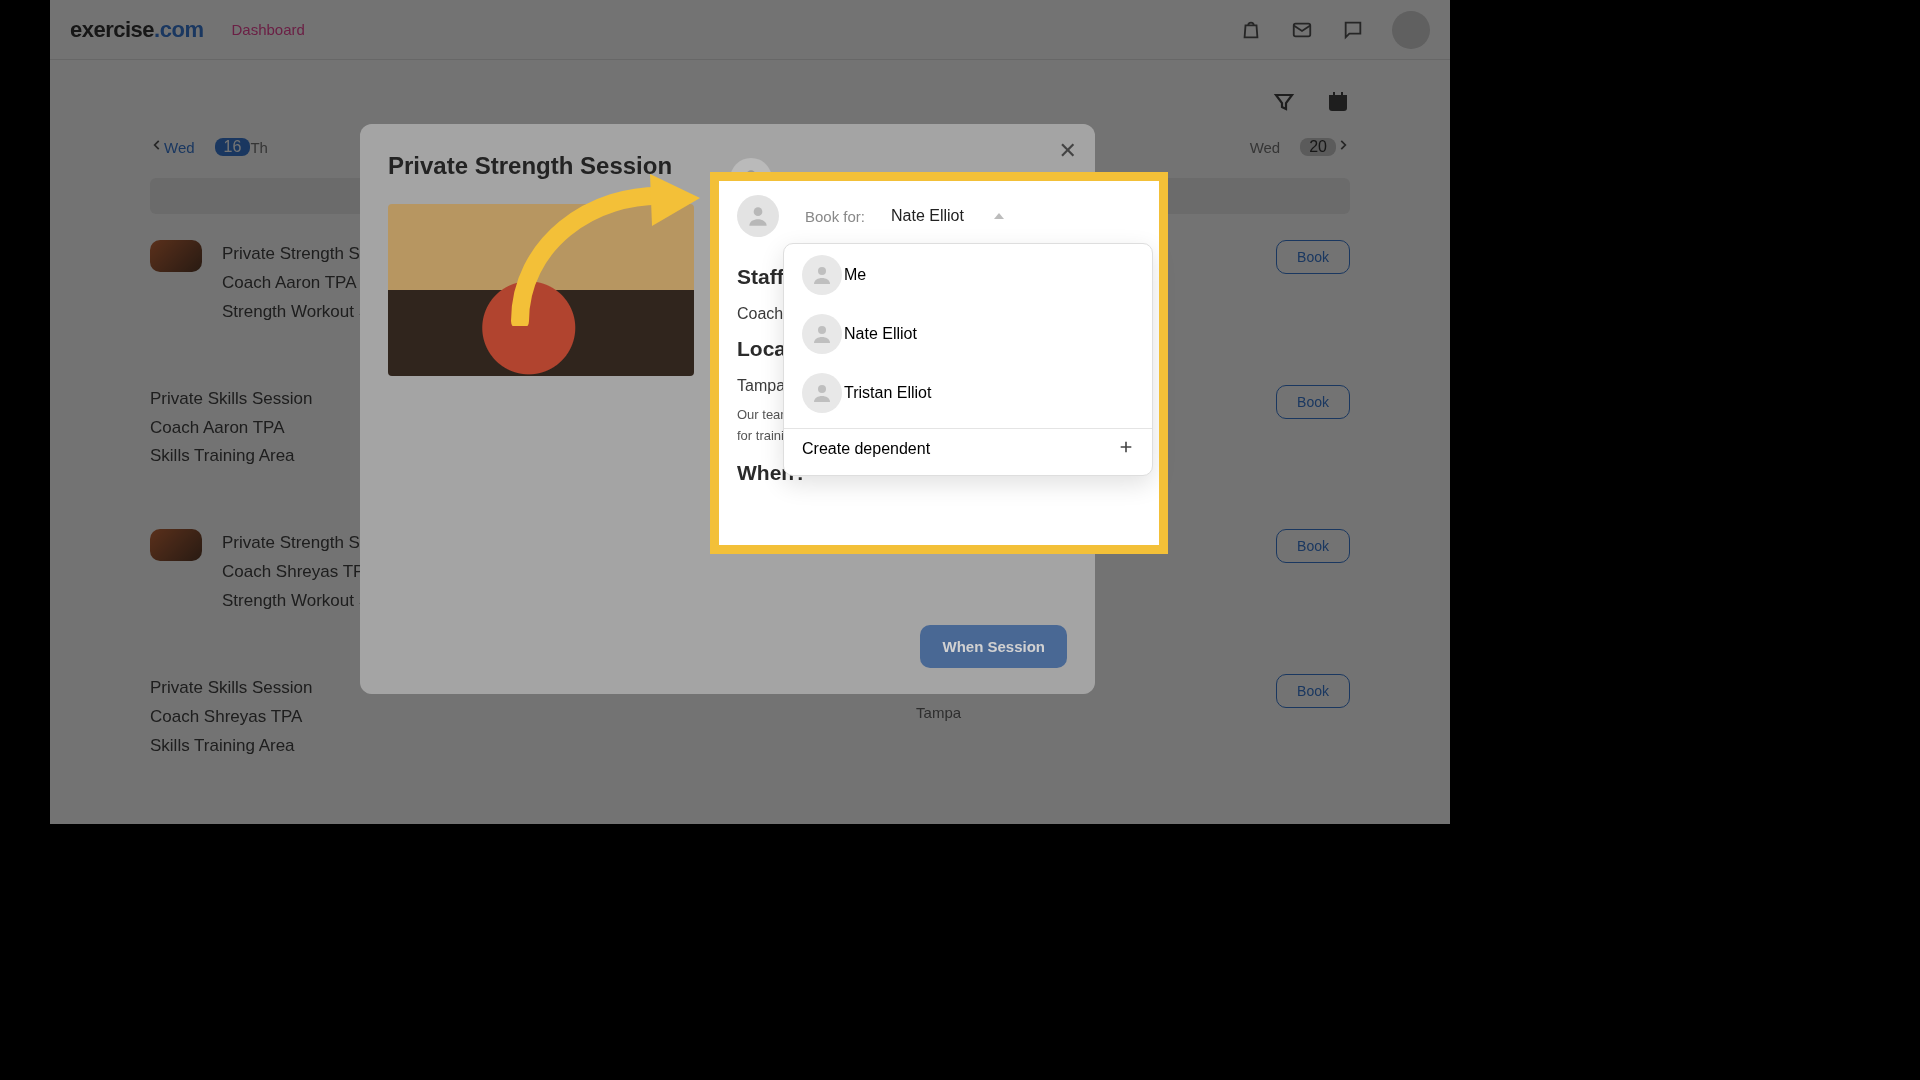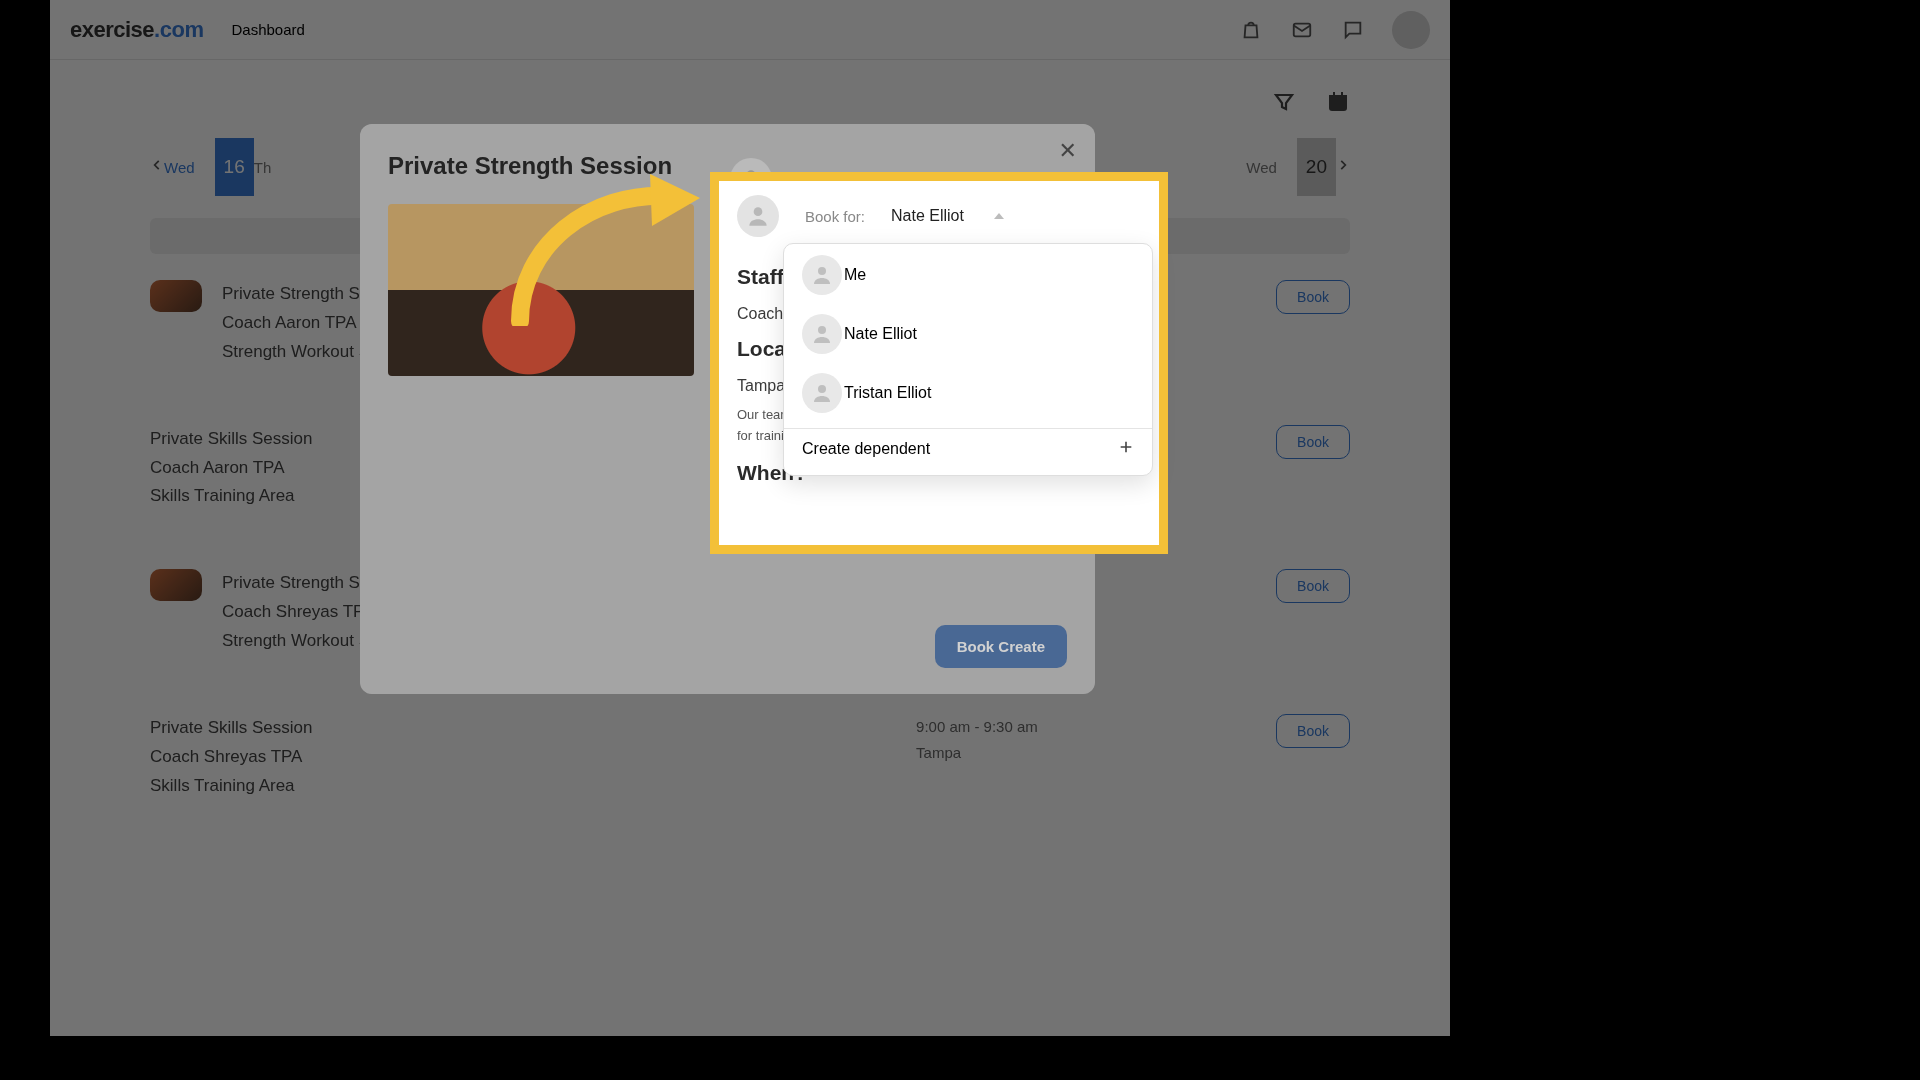--- a/index.html
+++ b/index.html
@@ -9,42 +9,42 @@
       width: 1920px;
       height: 1080px;
       overflow: hidden;
       position: relative;
     }
     .viewport {
       position: absolute;
       left: 50px;
       top: 0;
       width: 1400px;
-      height: 1036px;
+      height: 824px;
       background: #fff;
     }
     .dim-overlay {
       position: absolute;
       inset: 0;
       background: rgba(0,0,0,0.55);
       z-index: 5;
     }
     
     .topnav {
       height: 60px;
       border-bottom: 1px solid #e5e5e5;
       display: flex;
       align-items: center;
       padding: 0 20px;
       gap: 28px;
     }
     .logo { font-size: 22px; font-weight: 800; letter-spacing: -0.5px; }
     .logo-dark { color: #333; }
     .logo-blue { color: #3a7bd5; }
-    .nav-link { color: #000000; font-size: 15px; }
+    .nav-link { color: #ec4899; font-size: 15px; }
     .topnav-right {
       margin-left: auto;
       display: flex;
       align-items: center;
       gap: 28px;
     }
     .icon-btn svg { display: block; }
     .avatar-circle {
       width: 38px; height: 38px; border-radius: 50%;
       background: #d4d4d4;
@@ -68,23 +68,23 @@
       margin-bottom: 22px;
     }
     .chevron { color: #666; }
     .day-tab {
       display: flex; align-items: center; gap: 20px;
       font-size: 15px;
     }
     .day-tab .badge {
       background: #c9c9c9;
       color: #333;
-      border-radius: 0;
-      padding: 18px 9px;
-      font-size: 19px;
+      border-radius: 8px;
+      padding: 0 9px;
+      font-size: 16px;
     }
     .day-tab.active { color: #3a7bd5; }
     .day-tab.active .badge { background: #3a7bd5; color: #fff; }
     .loadbar {
       height: 36px;
       background: #ededed;
       border-radius: 6px;
       margin-bottom: 26px;
     }
     
@@ -395,21 +395,21 @@
         <span class="caret-up"></span>
       </div>
       <div class="modal-h">Staff</div>
       <div class="modal-p">Coach A</div>
       <div class="modal-h">Locati</div>
       <div class="modal-p">Tampa</div>
       <div class="modal-desc">Our team for trainin</div>
       <div class="modal-h">When?</div>
       <div class="modal-p" style="margin-top:14px">Wednesday, Oct 16, 9:00 AM (60 minutes)</div>
       <div class="modal-footer">
-        <button class="book-session-btn">Book Create</button>
+        <button class="book-session-btn">When Session</button>
       </div>
     </div>
   </div>
   <div class="modal-inner-dim"></div>
 </div>
 
 <div class="bookfor-panel">
   <div class="bookfor-row">
     <div class="mini-avatar">
       <svg width="26" height="26" viewBox="0 0 24 24">

